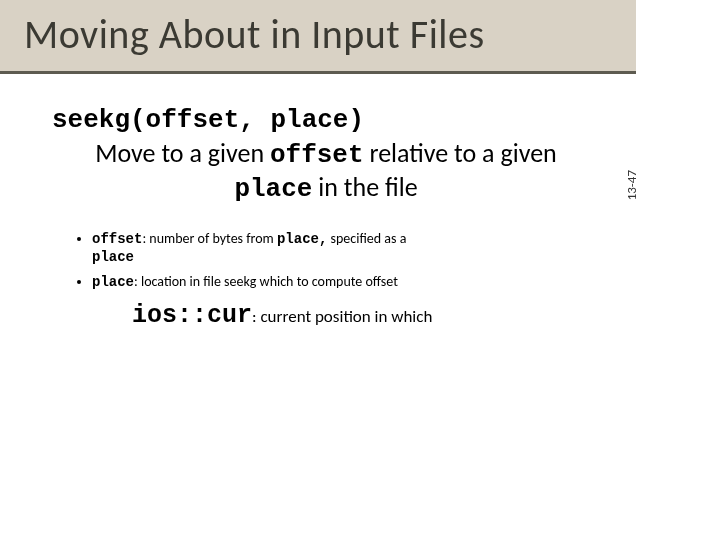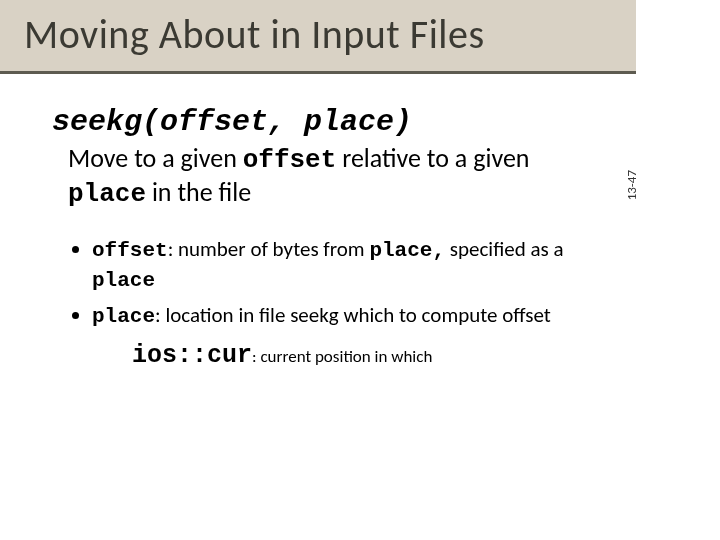--- a/index.html
+++ b/index.html
@@ -30,38 +30,38 @@
     font-size: 40px;
     color: #3b3a33;
     letter-spacing: 0.5px;
   }
   .body {
     padding: 30px 52px 0 52px;
   }
   .sig {
     font-family: "Courier New", monospace;
     font-weight: bold;
-    font-size: 30px;
+    font-size: 26px;
     line-height: 1.25;
-    font-style: italic;
   }
   .desc {
     font-size: 26px;
     line-height: 1.25;
     margin-left: 16px;
+    text-align: center;
   }
   .mono {
     font-family: "Courier New", monospace;
     font-weight: bold;
   }
   ul.bullets {
     margin: 24px 0 0 0;
     padding-left: 40px;
     list-style: disc;
-    font-size: 21px;
+    font-size: 14px;
     line-height: 1.35;
   }
   ul.bullets li {
     margin-bottom: 6px;
   }
   .sub {
     margin: 6px 0 0 80px;
     font-size: 23px;
     line-height: 1.4;
   }

